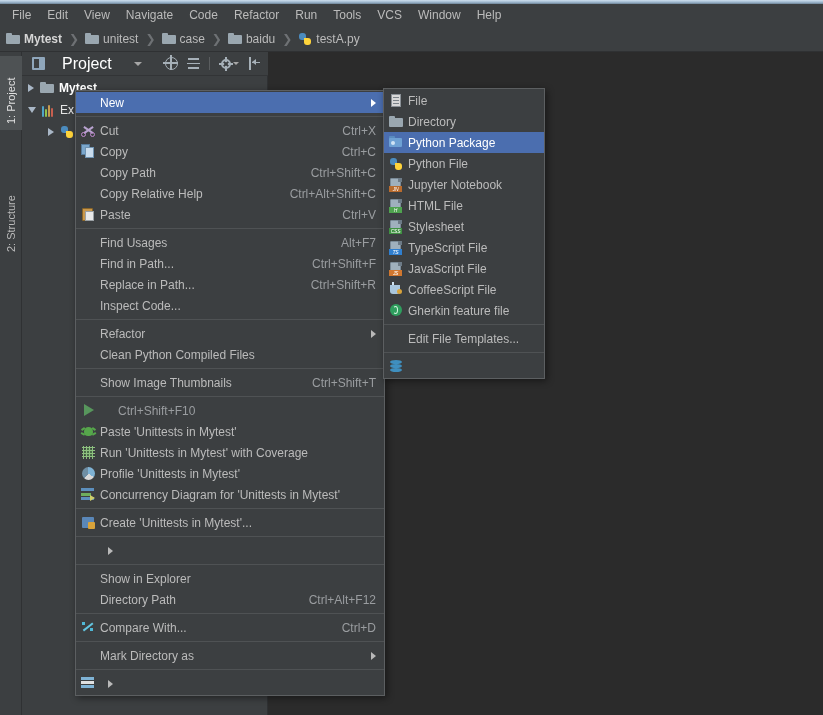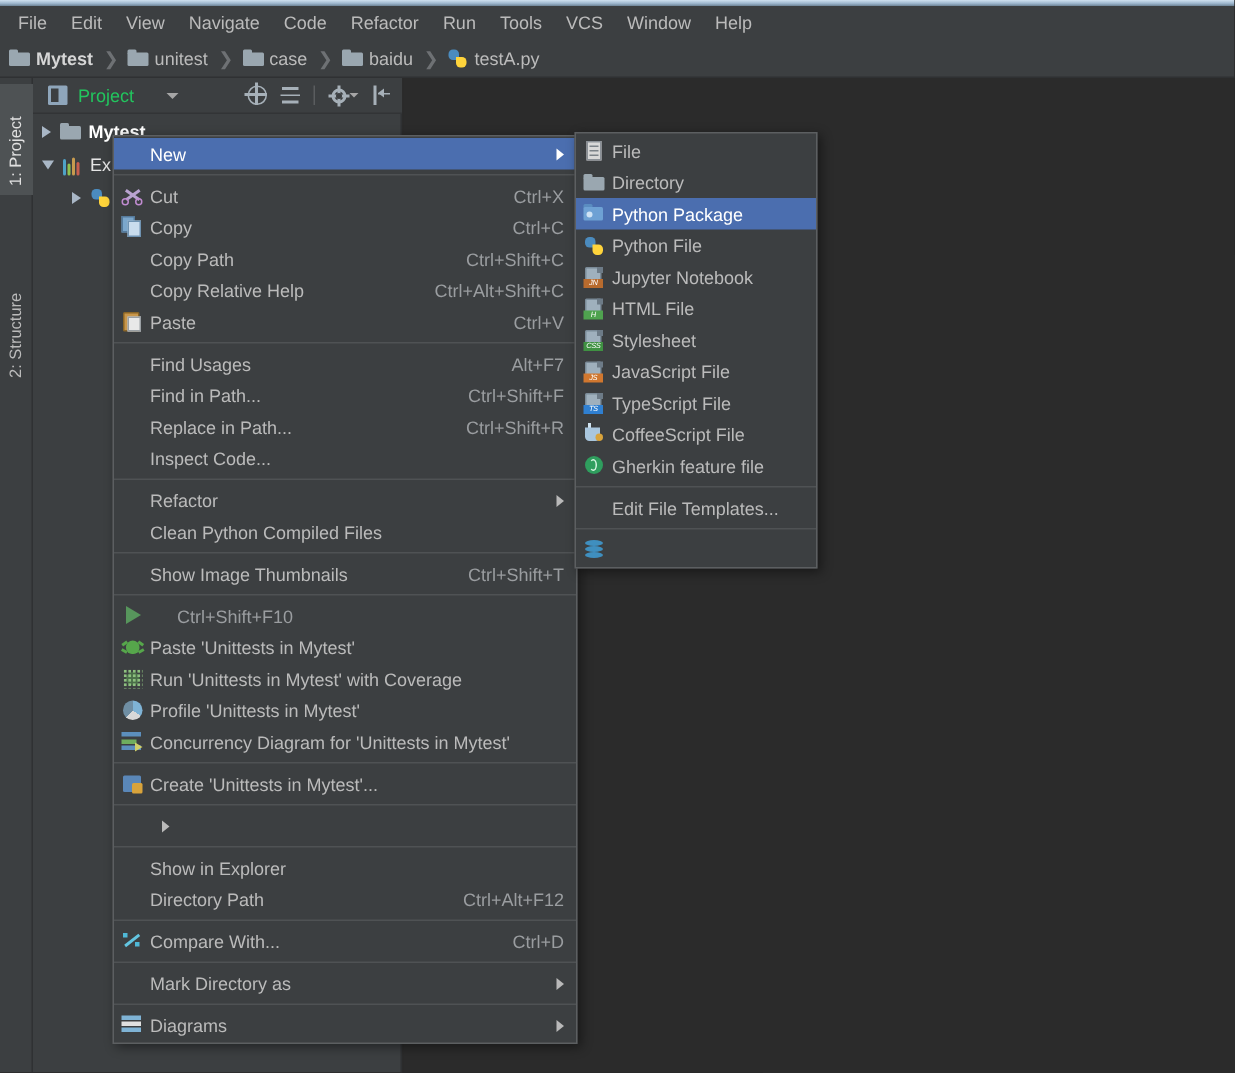--- a/index.html
+++ b/index.html
@@ -94,21 +94,21 @@
     position:absolute; left:22px; top:52px; width:246px; height:663px;
     background:#3c3f41;
     border-right:1px solid #2f3133;
   }
   .toolwin-header {
     position:absolute; left:0; top:0; width:246px; height:24px;
     background:#3c3f41;
     display:flex; align-items:center;
     border-bottom:1px solid #323436;
   }
-  .tw-title { font-size:12px; color:#22c55e; margin-left:6px; }
+  .tw-title { font-size:16px; color:#ffffff; margin-left:16px; }
   .tw-caret {
     width:0;height:0; border-left:4px solid transparent; border-right:4px solid transparent;
     border-top:4px solid #a6a6a6; margin-left:22px;
   }
   .tw-actions { margin-left:auto; display:flex; align-items:center; gap:9px; padding-right:7px;}
   .tw-sep-v { width:1px; height:13px; background:#5a5d5f; }
 
   .ic-target { width:13px;height:13px; border:1.6px solid #a6b0b8; border-radius:50%; position:relative;}
   .ic-target:before{content:"";position:absolute;left:-3px;top:4.1px;width:15px;height:1.6px;background:#a6b0b8;}
   .ic-target:after{content:"";position:absolute;top:-3px;left:4.1px;height:15px;width:1.6px;background:#a6b0b8;}
@@ -633,21 +633,20 @@
     <div class="msep"></div>
 
     <div class="mi">
       <span class="gut">
         <span class="i16 i-diag">
             <i class="t"></i>
             <i class="m"></i>
             <i class="b"></i>
           </span>
       </span>
-      <span class="txt">Diagrams</span>
       <span class="subarrow"></span>
     </div>
 
   </div>
 
   <div class="submenu">
 
     <div class="mi">
       <span class="gut">
         <span class="i16 i-filelines">
@@ -722,35 +721,35 @@
           </span>
       </span>
       <span class="txt">Stylesheet</span>
     </div>
 
     <div class="mi">
       <span class="gut">
         <span class="i-sheet">
             <i class="pg"></i>
             <i class="fold"></i>
-            <i class="tag tag-js">JS</i>
-          </span>
-      </span>
-      <span class="txt">JavaScript File</span>
+            <i class="tag tag-ts">TS</i>
+          </span>
+      </span>
+      <span class="txt">TypeScript File</span>
     </div>
 
     <div class="mi">
       <span class="gut">
         <span class="i-sheet">
             <i class="pg"></i>
             <i class="fold"></i>
-            <i class="tag tag-ts">TS</i>
-          </span>
-      </span>
-      <span class="txt">TypeScript File</span>
+            <i class="tag tag-js">JS</i>
+          </span>
+      </span>
+      <span class="txt">JavaScript File</span>
     </div>
 
     <div class="mi">
       <span class="gut">
         <span class="i16 i-coffee">
             <i class="steam"></i>
             <i class="cup"></i>
             <i class="dot"></i>
           </span>
       </span>

